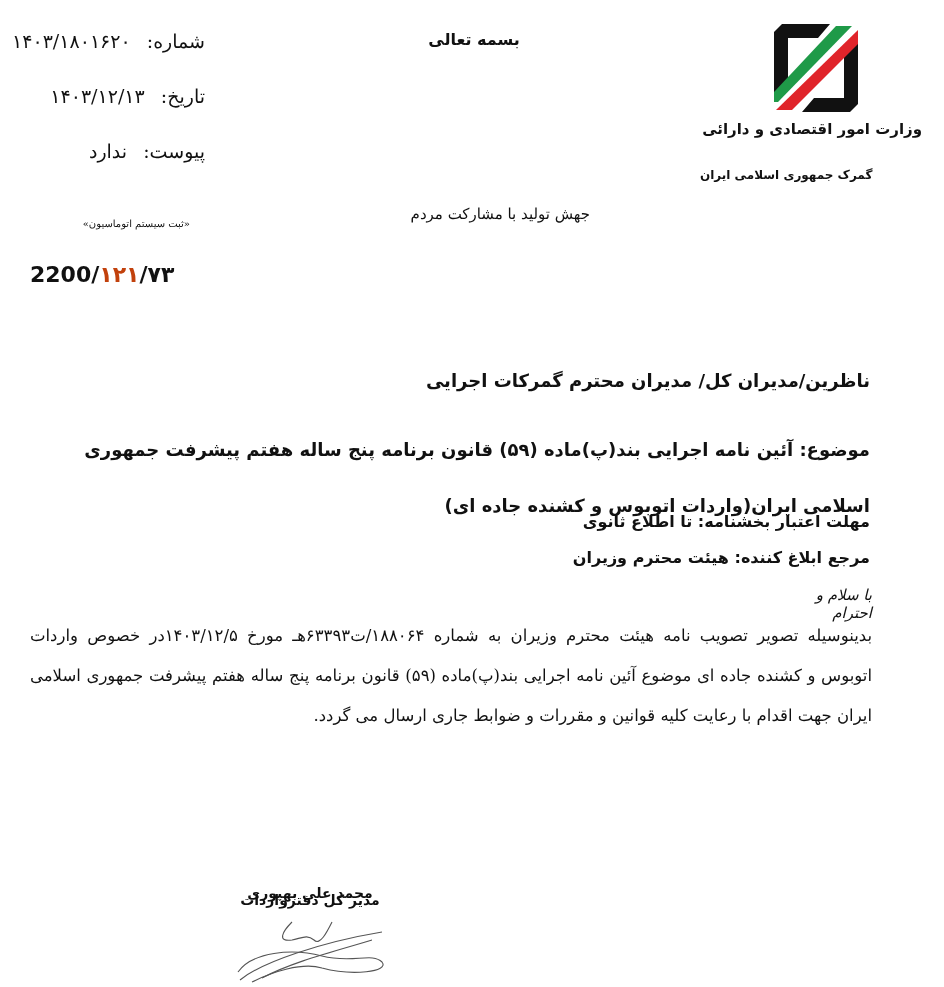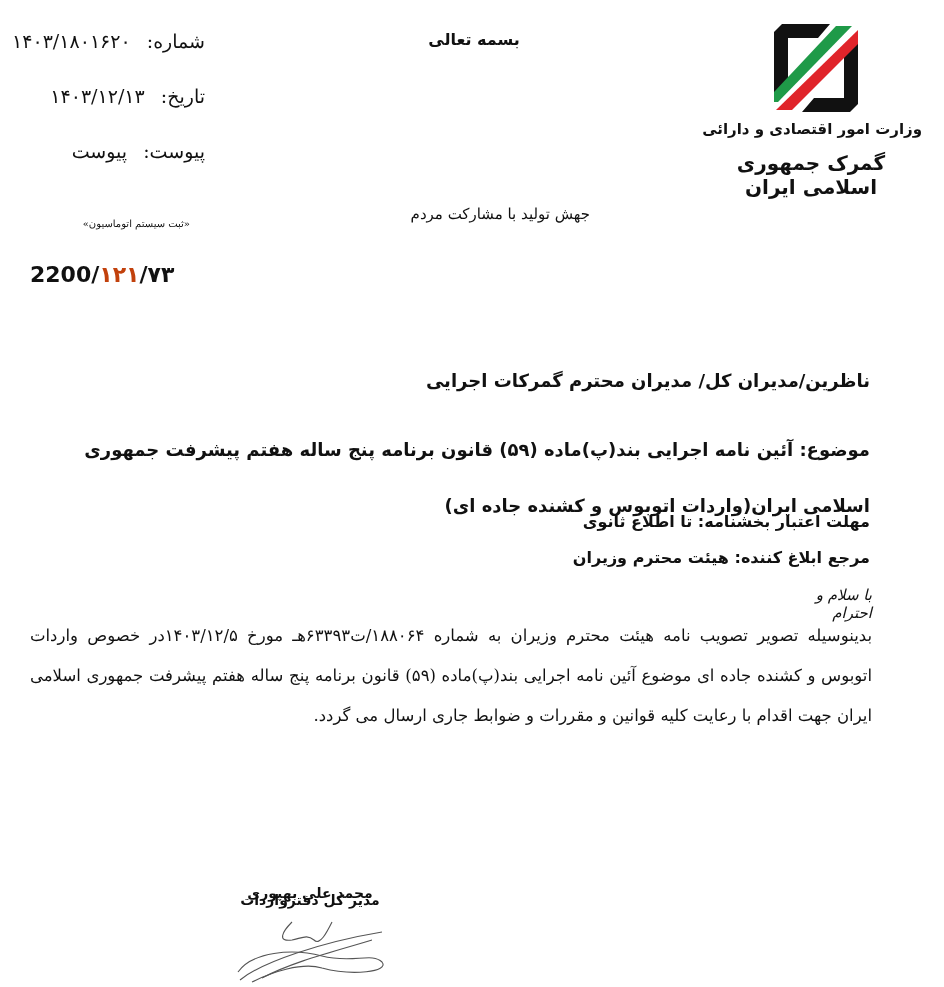--- a/index.html
+++ b/index.html
@@ -20,21 +20,21 @@
   .bismillah { top: 30px; left: 0; width: 944px; text-align: center; font-size: 16px; }
   .bismillah span { position: relative; left: 2px; }
   .slogan { top: 205px; left: 380px; width: 210px; text-align: right; font-size: 15px; }
 
   .letter-no { top: 262px; left: 30px; font-size: 22px; direction: ltr; letter-spacing: 0.5px; }
   .letter-no .red { color: #c2410c; }
 
   
   .logo { top: 20px; left: 768px; width: 96px; height: 96px; }
   .org1 { top: 120px; left: 700px; width: 222px; text-align: right; font-size: 15px; direction: rtl; }
-  .org2 { top: 151px; left: 700px; width: 222px; text-align: center; font-size: 20px; direction: rtl; }
+  .org2 { top: 168px; left: 700px; width: 222px; text-align: left; font-size: 12px; direction: rtl; }
 
   
   .block { left: 30px; width: 840px; text-align: right; direction: rtl; }
   .addressee { top: 370px; font-size: 18px; }
   .subject { top: 422px; font-size: 18px; line-height: 56px; }
   .validity { top: 512px; font-size: 16px; }
   .ref { top: 548px; font-size: 16px; }
   .greeting { top: 586px; left: 780px; width: 92px; font-size: 15px; font-style: italic; text-align: right; direction: rtl; }
   .para { top: 616px; left: 30px; width: 842px; font-size: 16.5px; line-height: 40px; text-align: justify; text-align-last: right; direction: rtl; }
 
@@ -48,21 +48,21 @@
 <div class="abs meta meta-num">
   <span class="lbl">شماره:</span>
   <span>۱۴۰۳/۱۸۰۱۶۲۰</span>
 </div>
 <div class="abs meta meta-date">
   <span class="lbl">تاریخ:</span>
   <span>۱۴۰۳/۱۲/۱۳</span>
 </div>
 <div class="abs meta meta-att">
   <span class="lbl">پیوست:</span>
-  <span>پیوست</span>
+  <span>ندارد</span>
 </div>
 <div class="abs meta-auto">«ثبت سیستم اتوماسیون»</div>
 
 <div class="abs bismillah bold">
   <span>بسمه تعالی</span>
 </div>
 
 <div class="abs slogan rtl">جهش تولید با مشارکت مردم</div>
 
 <div class="abs letter-no bold">

